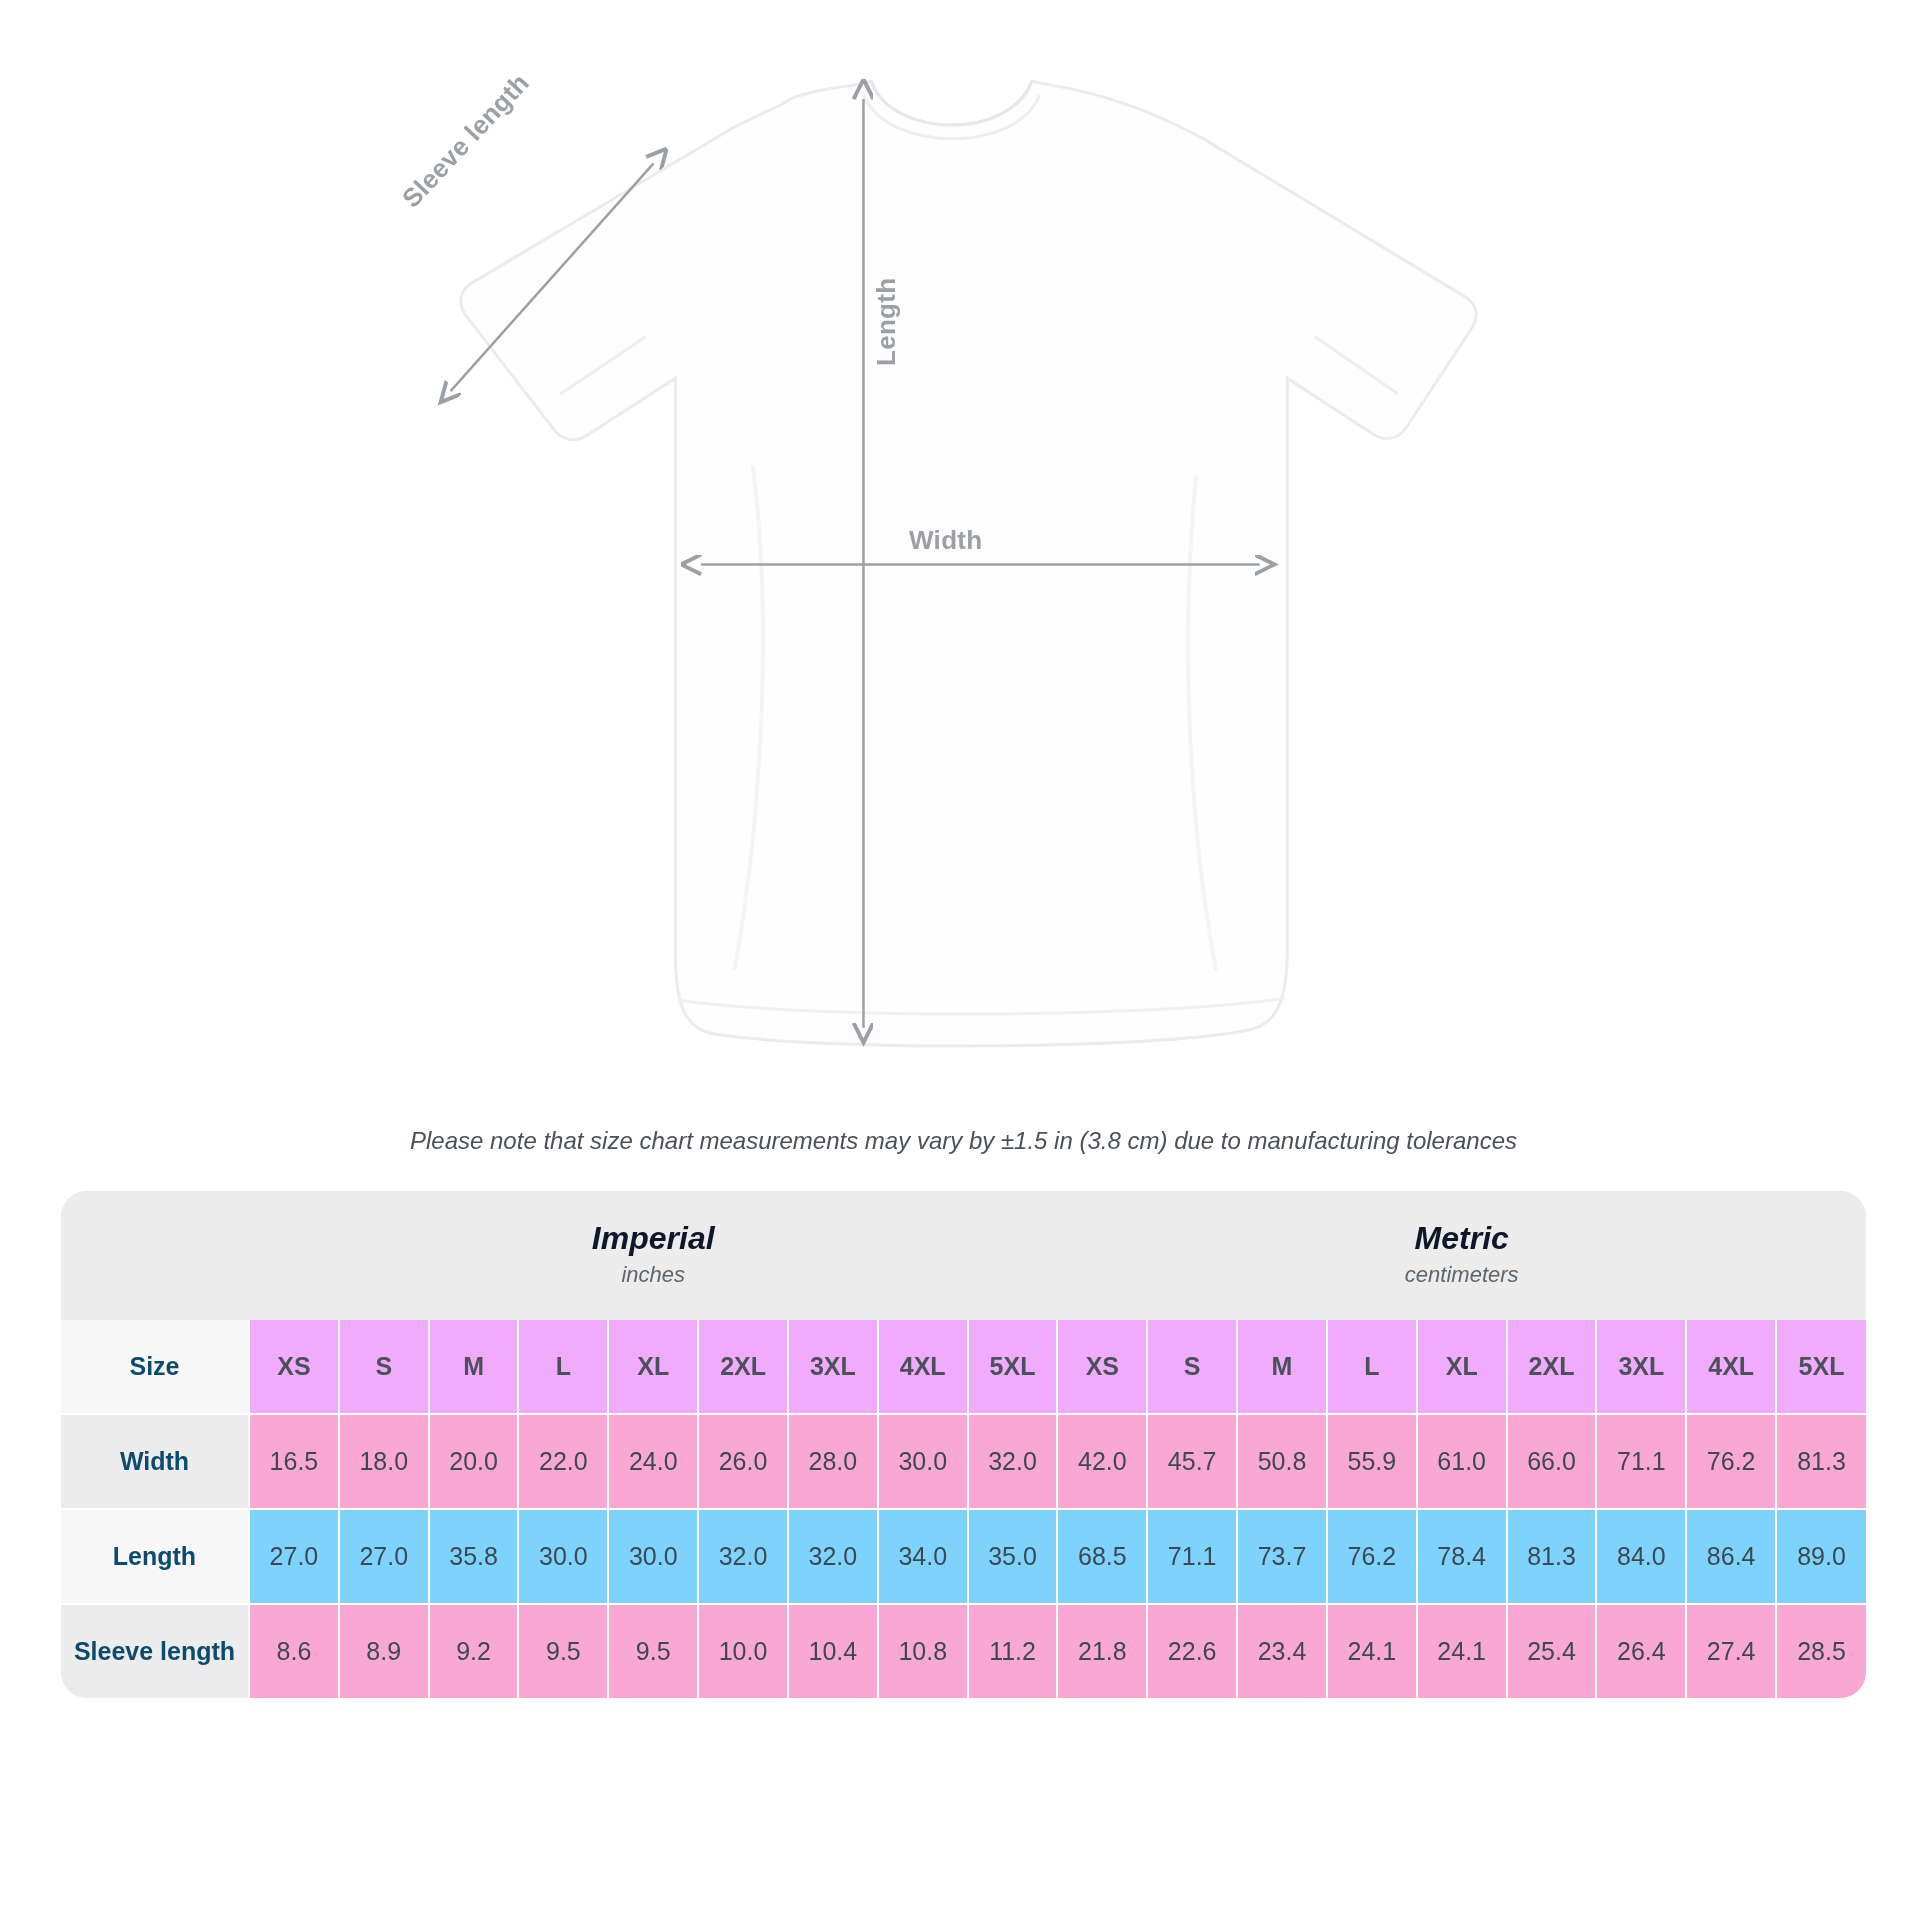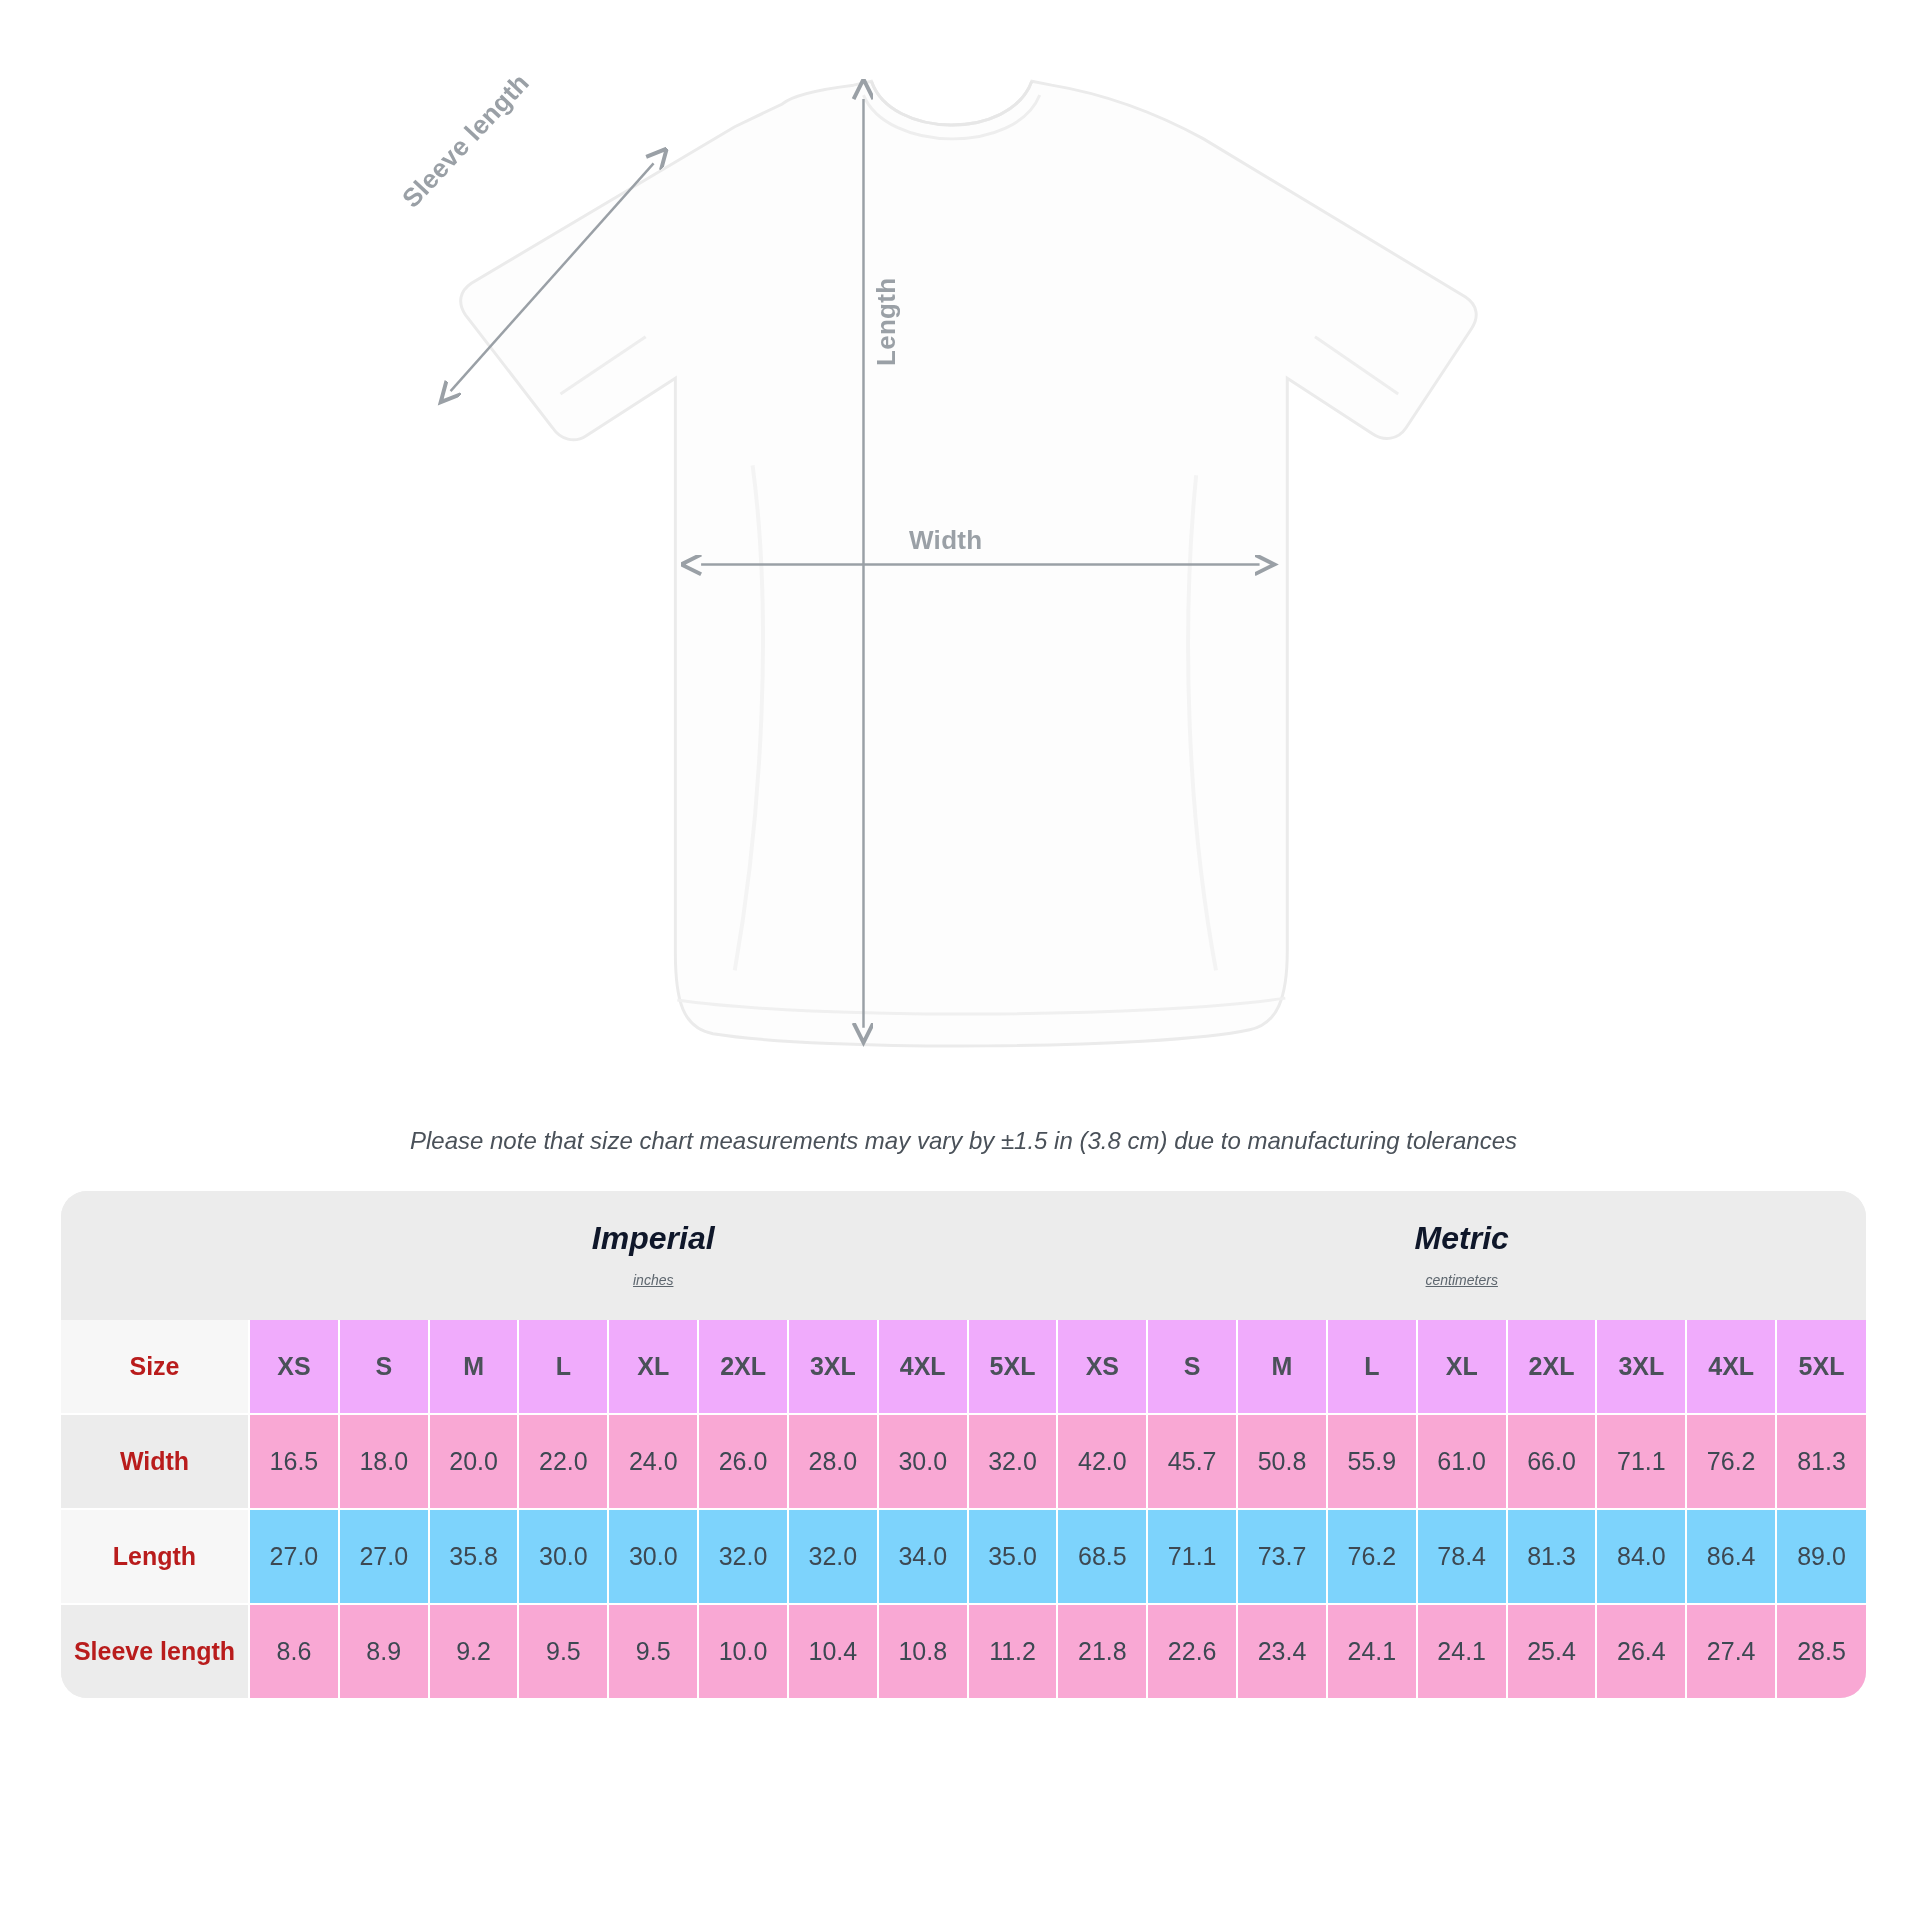--- a/index.html
+++ b/index.html
@@ -99,25 +99,24 @@
     border: none;
   }
   .unit-name {
     font-size: 32px;
     font-weight: bold;
     font-style: italic;
     color: #0f172a;
     line-height: 1.1;
   }
   .unit-sub {
-    font-size: 14px;
+    font-size: 22px;
     font-style: italic;
     color: #5d666e;
-    margin-top: 16px;
-    text-decoration: underline;
+    margin-top: 6px;
   }
   .row-head-col {
     width: 188px;
   }
   .size-row td, .size-row th {
     height: 91px;
     font-size: 25px;
     font-weight: bold;
     color: #4a5159;
     background: #f0abfc;
@@ -129,21 +128,21 @@
     font-size: 25px;
     color: #3d4852;
     border-right: 2px solid #ffffff;
     border-bottom: 2px solid #ffffff;
   }
   .data-row.odd td { background: #f9a8d4; }
   .data-row.even td { background: #7dd3fc; }
   .data-row td.rowlabel,
   .size-row td.rowlabel {
     font-weight: bold;
-    color: #b91c1c;
+    color: #0c4a6e;
   }
   .data-row.odd td.rowlabel { background: #ececec; }
   .data-row.even td.rowlabel { background: #f7f7f7; }
   .size-row td.rowlabel { background: #f7f7f7; }
   table.size-table tr:last-child td { border-bottom: none; }
   table.size-table td:last-child { border-right: none; }
 </style>
 </head>
 <body>
 

